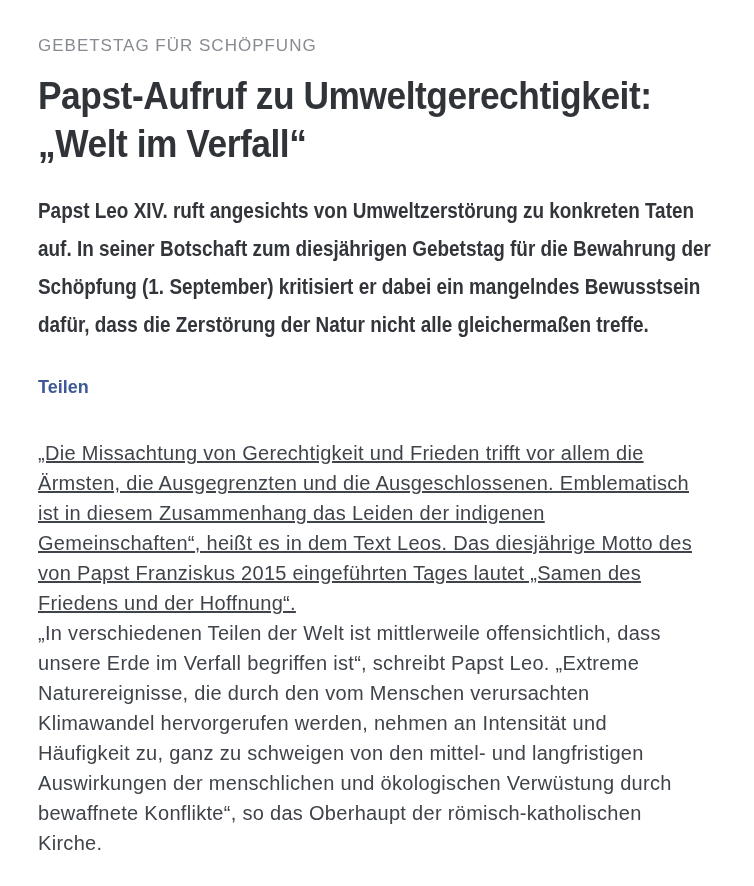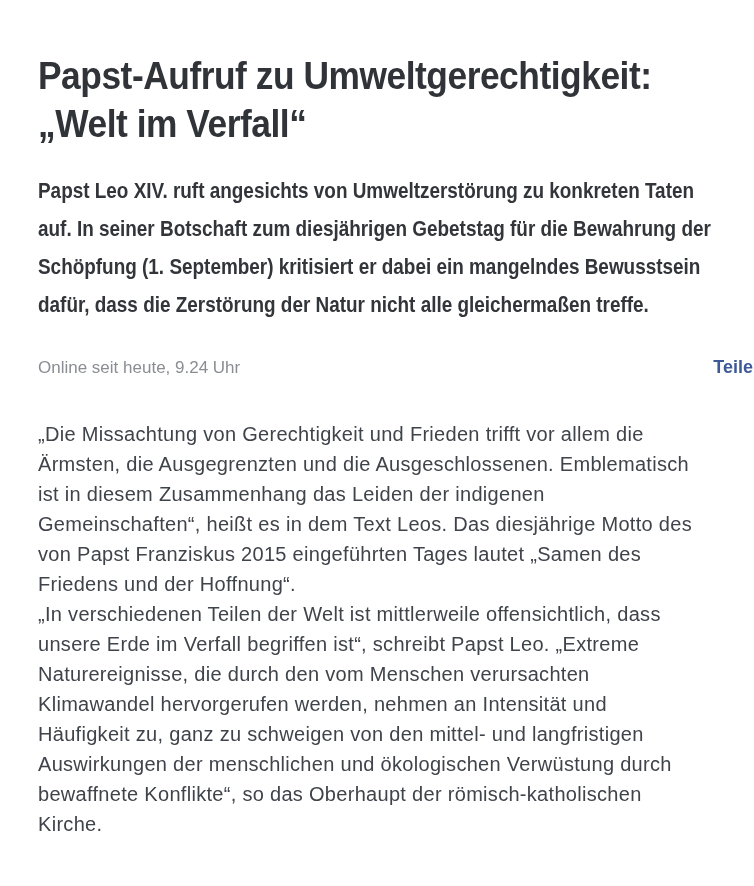--- a/index.html
+++ b/index.html
@@ -78,40 +78,41 @@
     font-size: 20px;
     line-height: 30px;
     font-weight: 400;
     color: #3f434a;
     letter-spacing: 0.3px;
     white-space: pre-line;
     margin: 0;
   }
   .body-paragraph.first {
     margin-top: 40px;
+    text-decoration: underline;
   }
   .body-paragraph.second {
   }
 </style>
 </head>
 <body>
 
 <div class="page">
 
+  <div class="kicker">GEBETSTAG FÜR SCHÖPFUNG</div>
 
   <h1 class="headline">Papst-Aufruf zu Umweltgerechtigkeit:
 „Welt im Verfall“</h1>
 
   <p class="lead">Papst Leo XIV. ruft angesichts von Umweltzerstörung zu konkreten Taten
 auf. In seiner Botschaft zum diesjährigen Gebetstag für die Bewahrung der
 Schöpfung (1. September) kritisiert er dabei ein mangelndes Bewusstsein
 dafür, dass die Zerstörung der Natur nicht alle gleichermaßen treffe.</p>
 
   <div class="meta-row">
-    <span class="timestamp">Online seit heute, 9.24 Uhr</span>
     <a class="share-link">Teilen</a>
   </div>
 
   <p class="body-paragraph first">„Die Missachtung von Gerechtigkeit und Frieden trifft vor allem die
 Ärmsten, die Ausgegrenzten und die Ausgeschlossenen. Emblematisch
 ist in diesem Zusammenhang das Leiden der indigenen
 Gemeinschaften“, heißt es in dem Text Leos. Das diesjährige Motto des
 von Papst Franziskus 2015 eingeführten Tages lautet „Samen des
 Friedens und der Hoffnung“.</p>
 

